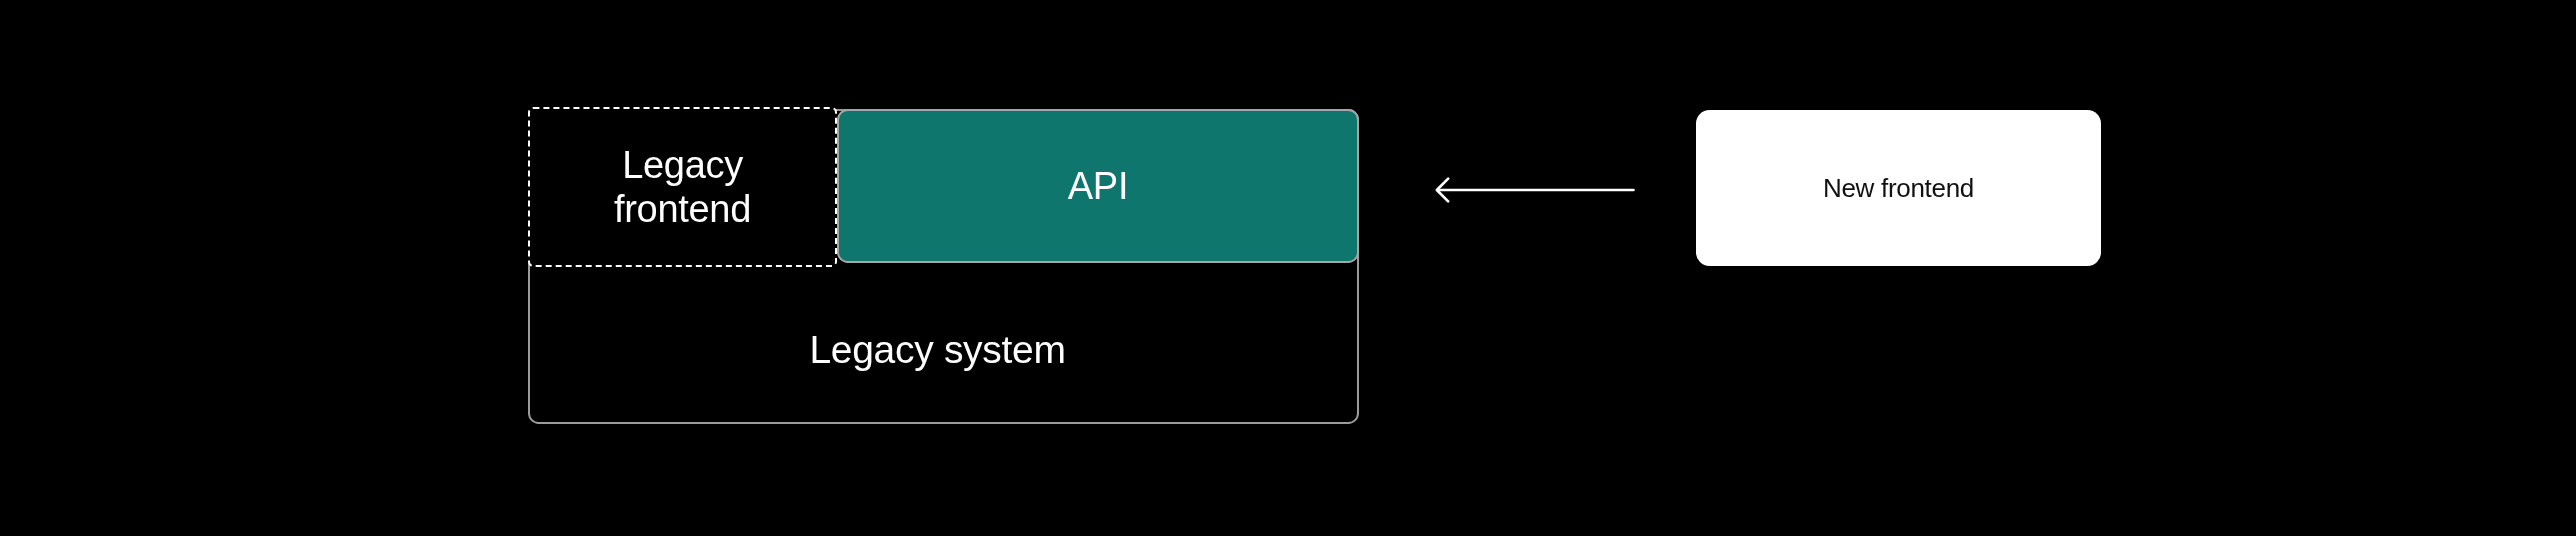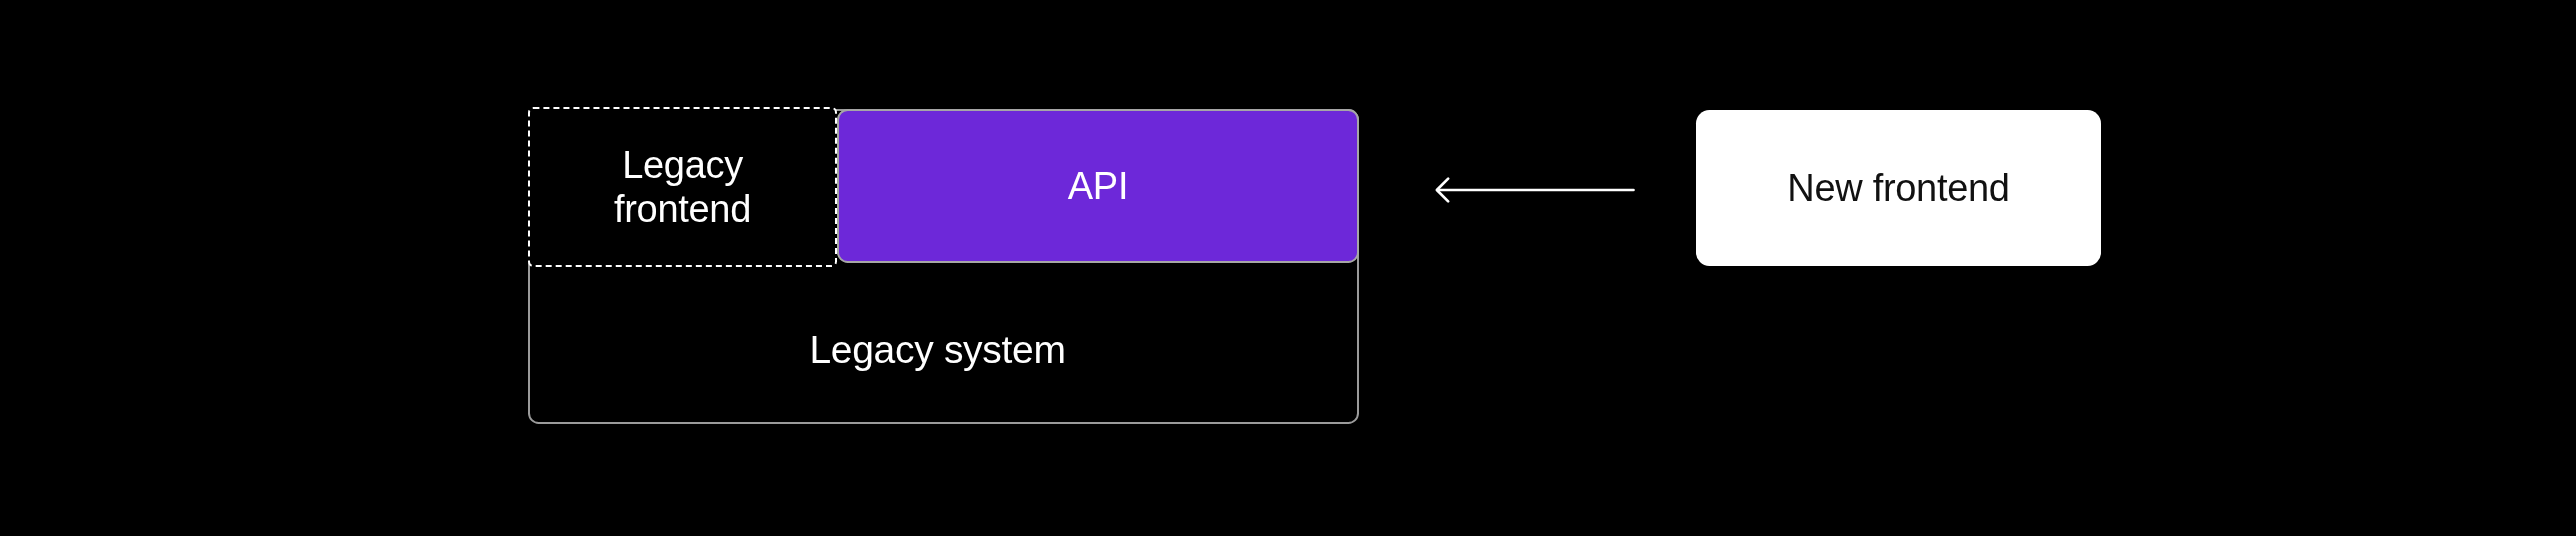--- a/index.html
+++ b/index.html
@@ -62,21 +62,21 @@
     line-height: 44px;
     letter-spacing: -0.3px;
     color: #ffffff;
   }
   
   .api-box {
     left: 837px;
     top: 109px;
     width: 522px;
     height: 154px;
-    background: #6d28d9;
+    background: #0f766e;
     border: 2.7px solid #a6a6a6;
     border-radius: 10.7px;
     display: flex;
     align-items: center;
     justify-content: center;
     z-index: 2;
   }
   .api-label {
     font-size: 38px;
     letter-spacing: -0.3px;
@@ -98,21 +98,21 @@
     width: 405px;
     height: 156px;
     background: #ffffff;
     border-radius: 13.4px;
     display: flex;
     align-items: center;
     justify-content: center;
     z-index: 2;
   }
   .new-frontend-label {
-    font-size: 38px;
+    font-size: 26px;
     letter-spacing: -0.3px;
     color: #111111;
   }
 </style>
 </head>
 <body>
 
 <div class="stage">
 
   <div class="box legacy-system">

